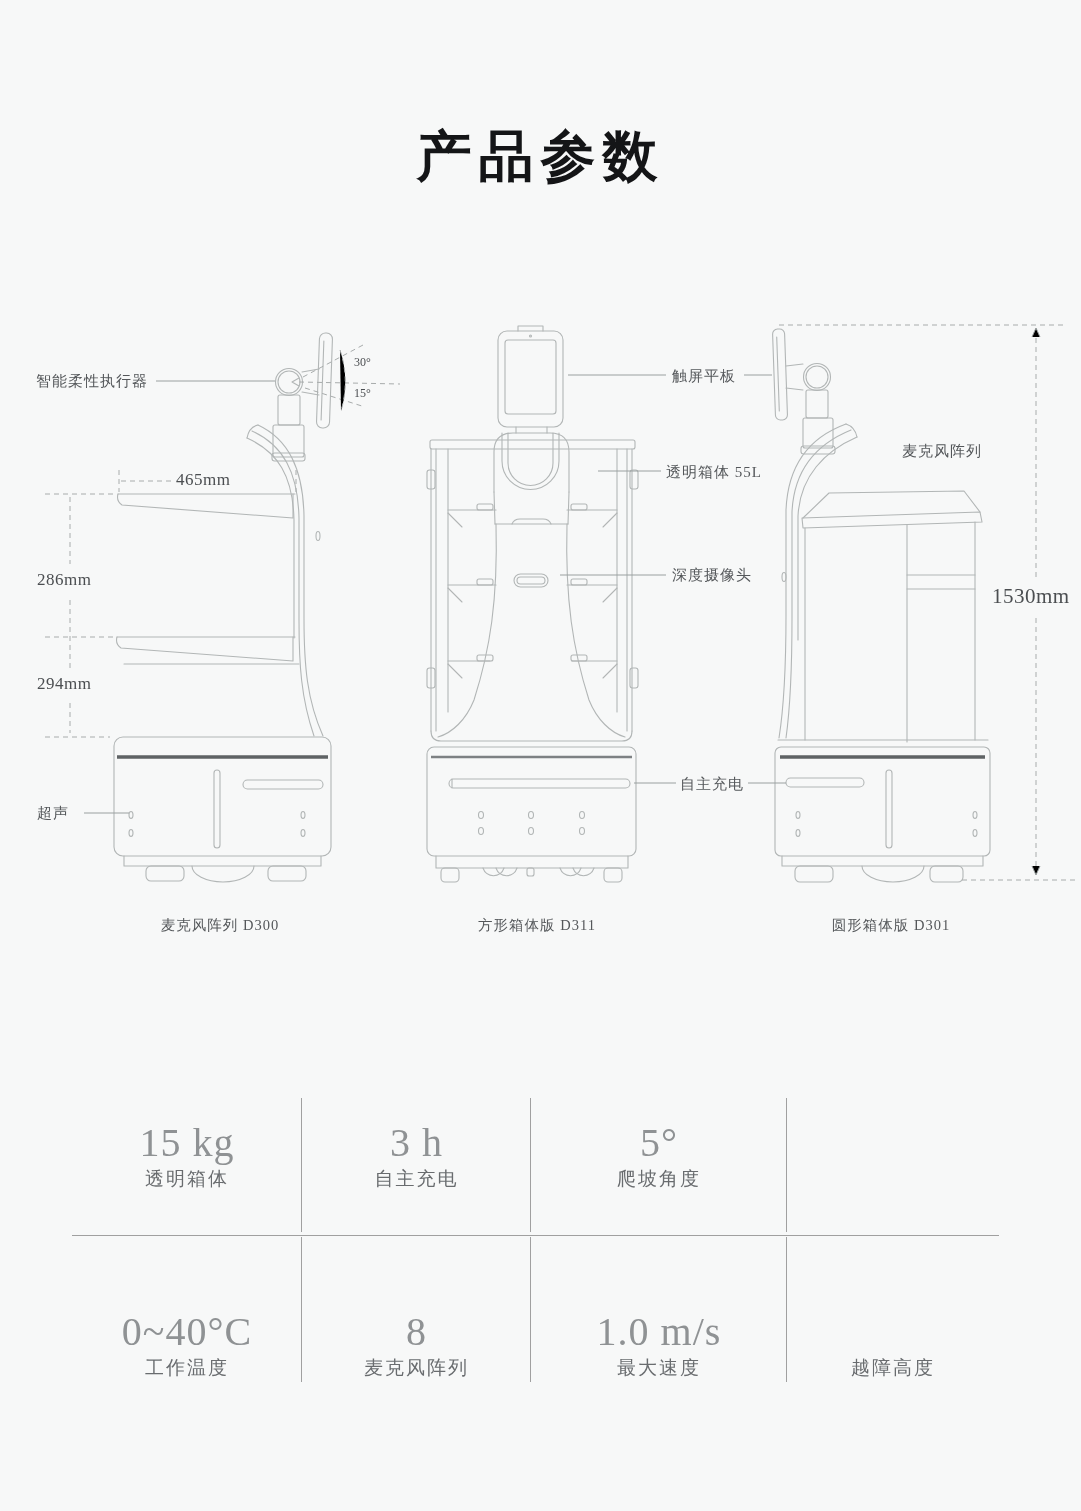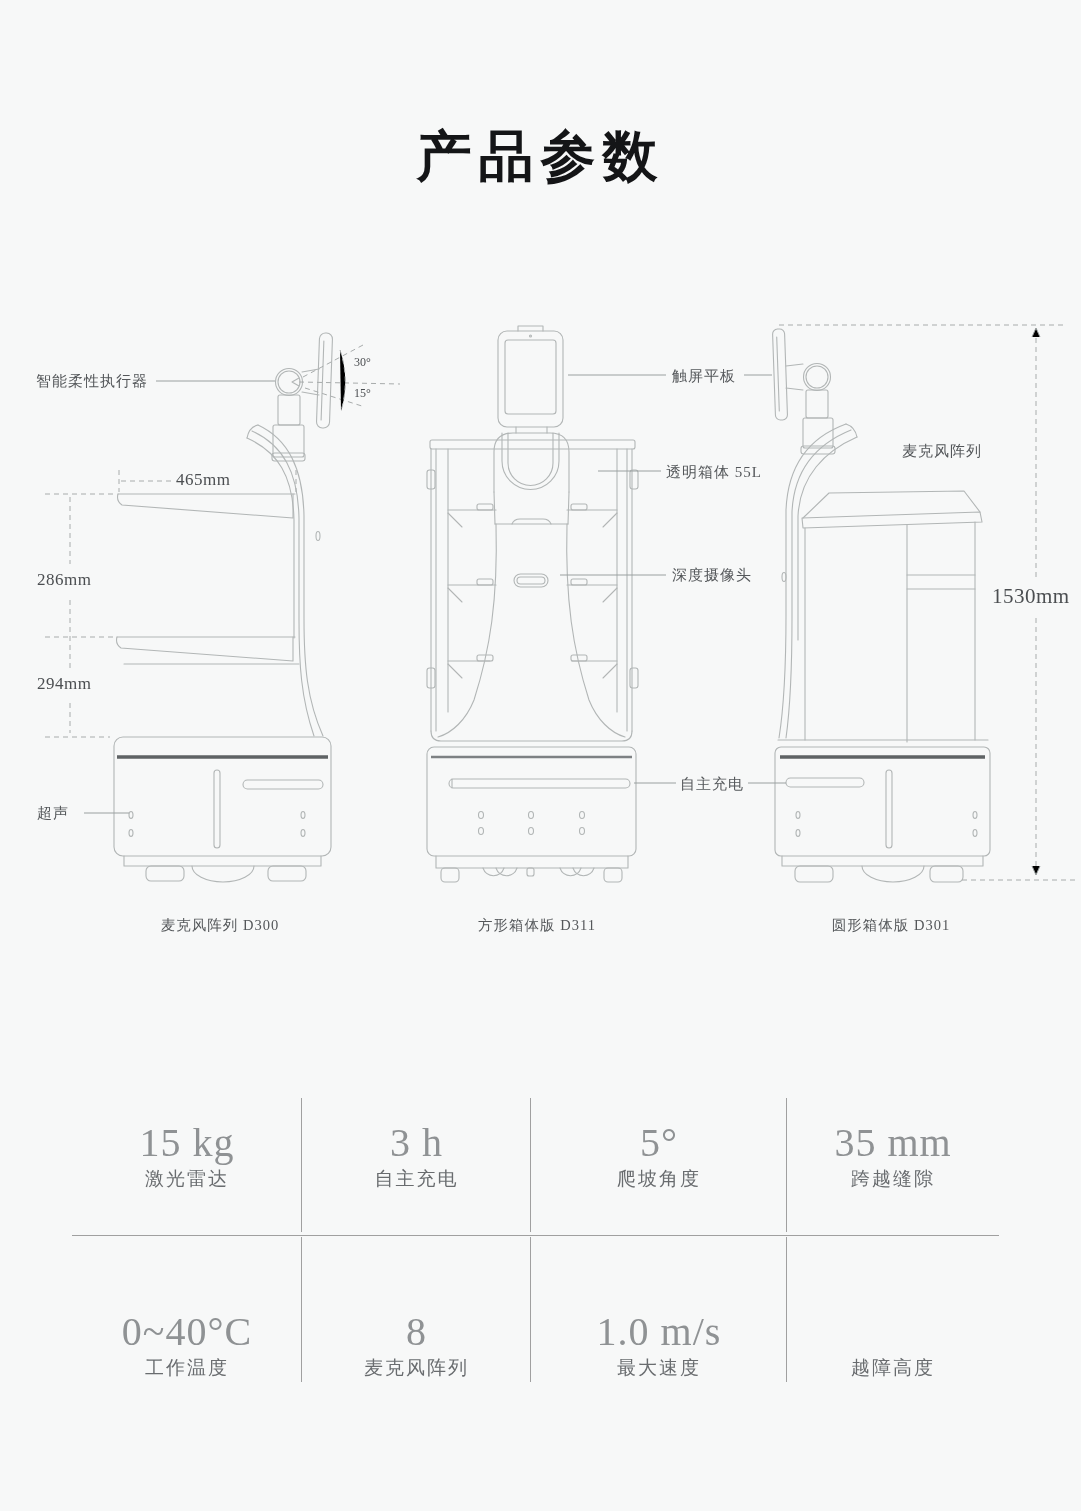--- a/index.html
+++ b/index.html
@@ -278,36 +278,32 @@
   <div class="dim big" style="left:992px;top:584px">1530mm</div>
 
   <div class="caption" style="left:220px">麦克风阵列 D300</div>
   <div class="caption" style="left:537px">方形箱体版 D311</div>
   <div class="caption" style="left:891px">圆形箱体版 D301</div>
 
   <div class="spec-grid">
     <div class="spec-row r1">
       <div class="spec-cell w0">
         <div class="spec-value">15 kg</div>
-        <div class="spec-label">激光雷达</div>
+        <div class="spec-label">透明箱体</div>
         <span class="vline"></span>
       </div>
       <div class="spec-cell w1">
         <div class="spec-value">3 h</div>
         <div class="spec-label">自主充电</div>
         <span class="vline"></span>
       </div>
       <div class="spec-cell w2">
         <div class="spec-value">5°</div>
         <div class="spec-label">爬坡角度</div>
         <span class="vline"></span>
-      </div>
-      <div class="spec-cell w3">
-        <div class="spec-value">35 mm</div>
-        <div class="spec-label">跨越缝隙</div>
       </div>
     </div>
     <div class="spec-hline"></div>
     <div class="spec-row r2">
       <div class="spec-cell w0">
         <div class="spec-value">0~40°C</div>
         <div class="spec-label">工作温度</div>
         <span class="vline"></span>
       </div>
       <div class="spec-cell w1">

